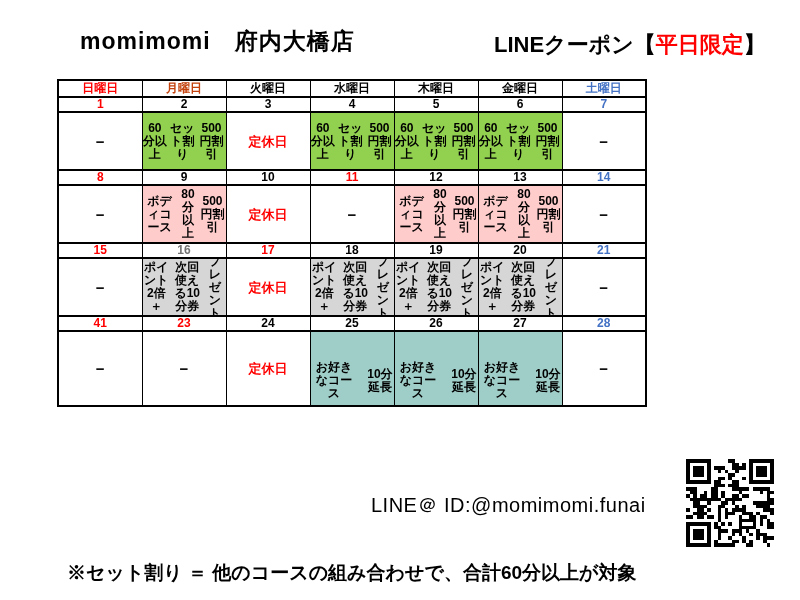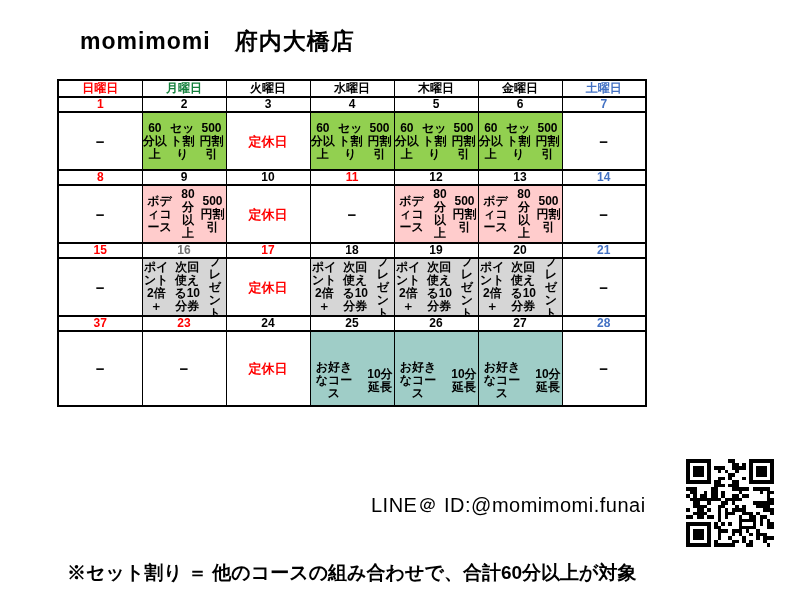--- a/index.html
+++ b/index.html
@@ -30,26 +30,27 @@
   td.cell-none .cell-content{font-size:15px;}
   .line-id{position:absolute;left:371px;top:492px;font-size:20px;font-weight:500;letter-spacing:0.5px;}
   .qr{position:absolute;left:686px;top:459px;width:88px;height:88px;}
   .note{position:absolute;left:67px;top:560px;font-size:19px;font-weight:700;}
 </style>
 </head>
 <body>
 
 <div class="page">
   <div class="store-name">momimomi　府内大橋店</div>
+  <div class="coupon-title"><span>LINEクーポン【</span><span class="hl">平日限定</span><span>】</span></div>
 
   <table class="calendar">
     <thead>
       <tr class="weekday-row">
           <th style="color: rgb(255, 0, 0);">日曜日</th>
-          <th style="color: #15803d; margin-left: 36px;">月曜日</th>
+          <th style="color: #c2410c; margin-left: 36px;">月曜日</th>
           <th style="color: rgb(0, 0, 0);">火曜日</th>
           <th style="color: rgb(0, 0, 0); text-align: center;">水曜日</th>
           <th style="color: rgb(0, 0, 0);">木曜日</th>
           <th style="color: rgb(0, 0, 0);">金曜日</th>
           <th style="color: rgb(68, 114, 196);">土曜日</th>
         </tr>
     </thead>
     <tbody>
         <tr class="date-row">
           <td style="color: rgb(255, 0, 0);">1</td>
@@ -205,21 +206,21 @@
               <span>プレゼント</span>
             </div>
           </td>
           <td class="cell-none">
             <div class="cell-content">
               <span>−</span>
             </div>
           </td>
         </tr>
         <tr class="date-row">
-          <td style="color: rgb(255, 0, 0);">37</td>
+          <td style="color: rgb(255, 0, 0);">41</td>
           <td style="color: rgb(255, 0, 0);">23</td>
           <td style="color: rgb(0, 0, 0);">24</td>
           <td style="color: rgb(0, 0, 0);">25</td>
           <td style="color: rgb(0, 0, 0);">26</td>
           <td style="color: rgb(0, 0, 0);">27</td>
           <td style="color: rgb(68, 114, 196);">28</td>
         </tr>
         <tr class="content-row">
           <td class="cell-none">
             <div class="cell-content">

